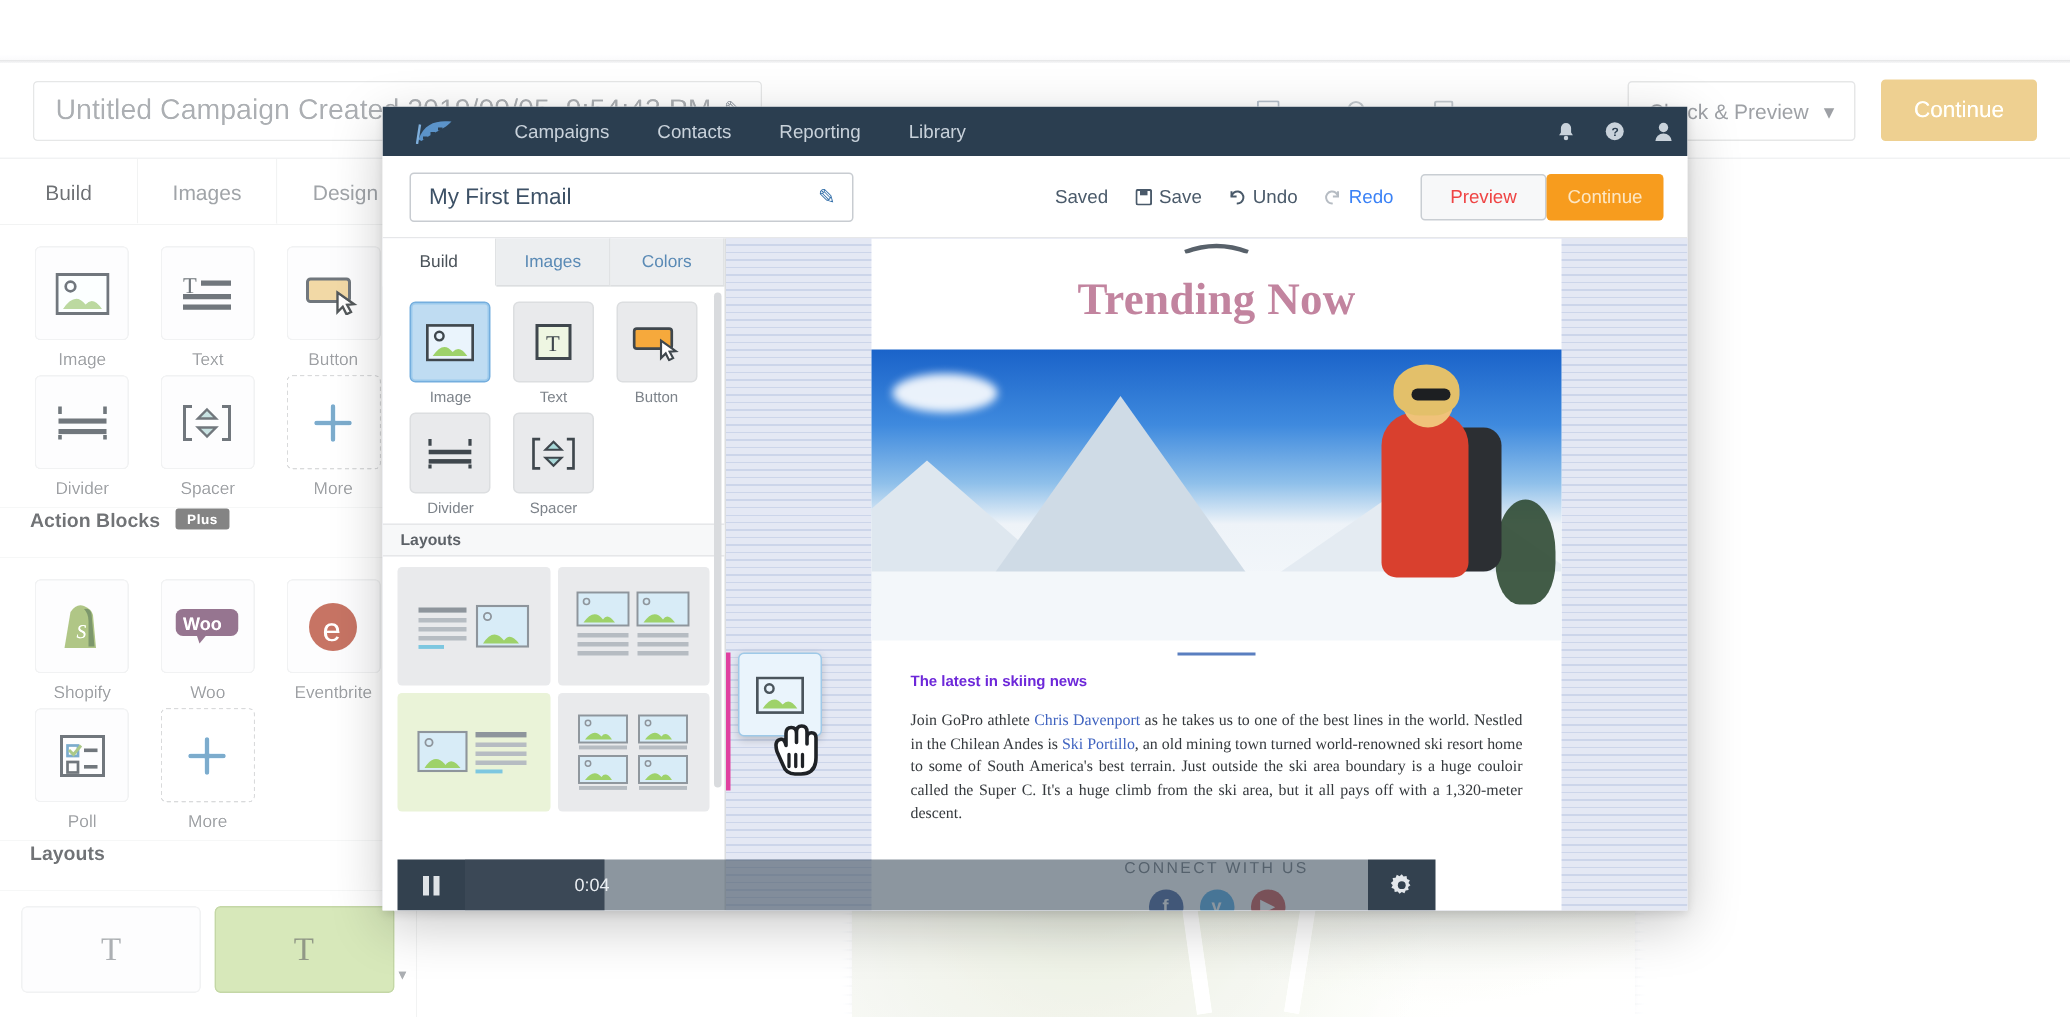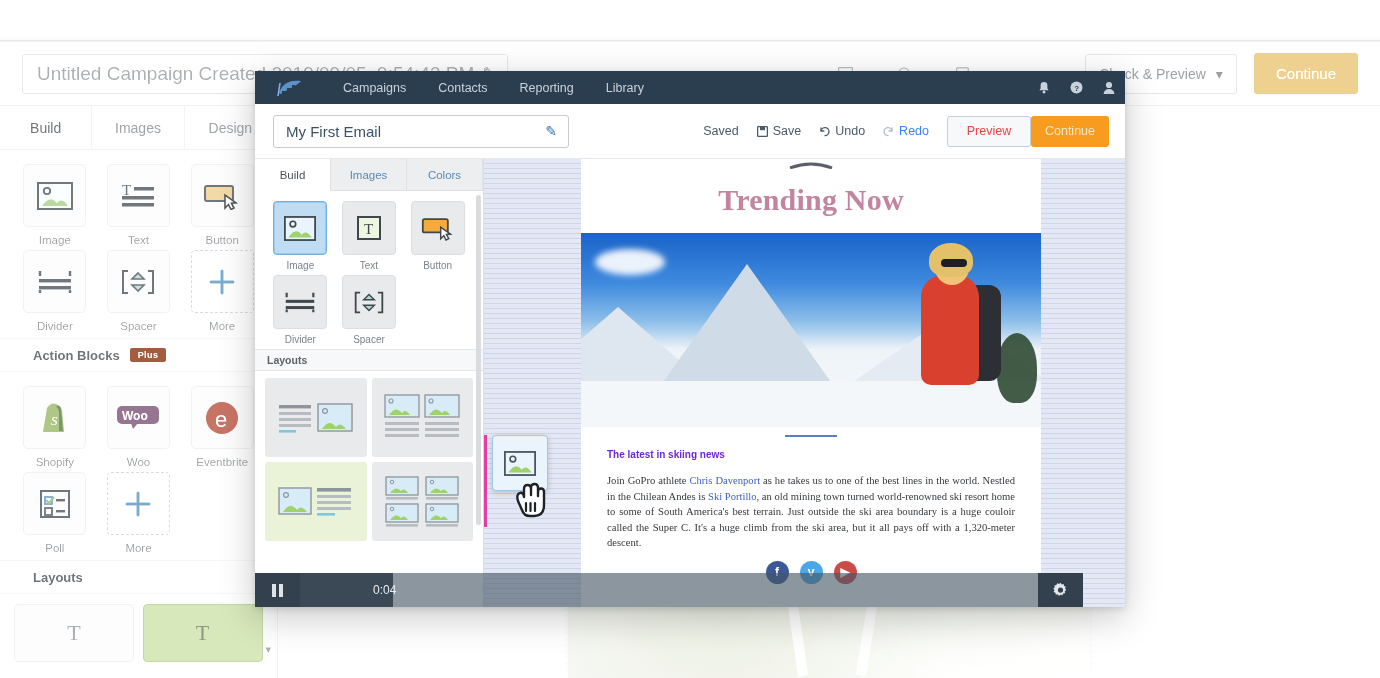--- a/index.html
+++ b/index.html
@@ -57,23 +57,23 @@
   .blockgrid{display:grid;grid-template-columns:repeat(3,1fr);padding:14px 14px 6px 14px;gap:4px 2px;}
   .blockcell{display:flex;flex-direction:column;align-items:center;gap:7px;}
   .blocktile{
     width:63px;height:63px;background:#eeeff0;border:1px solid #e2e3e5;border-radius:4px;
     display:flex;align-items:center;justify-content:center;
   }
   .blocktile.dashed{background:#fff;border:1px dashed #c9cbce;}
   .blocklabel{font-size:11.5px;color:#8c9197;}
   .sect-head{
     height:34px;border-top:1px solid #e8e9ea;border-bottom:1px solid #e8e9ea;background:#fafafa;
-    display:flex;align-items:center;gap:10px;padding:0 33px;font-size:13px;color:#5d6268;font-weight:bold;
-  }
-  .plusbadge{background:#c2410c;color:#fff;font-size:9px;padding:2px 8px;border-radius:2px;font-weight:bold;letter-spacing:.4px;}
+    display:flex;align-items:flex-start;gap:10px;padding:0 20px;font-size:13px;color:#5d6268;font-weight:bold;
+  }
+  .plusbadge{background:#737373;color:#fff;font-size:9px;padding:2px 8px;border-radius:2px;font-weight:bold;letter-spacing:.4px;}
 
   
   #bg-canvas{position:absolute;left:278px;top:106px;width:1102px;height:572px;background:#f4f5f6;overflow:hidden;}
   #bg-canvas .stripes{position:absolute;inset:0;background:repeating-linear-gradient(180deg,#f7f7f8 0px,#f7f7f8 5px,#eef0f1 5px,#eef0f1 6px);opacity:.55;}
   #bg-email{
     position:absolute;left:290px;top:0;width:522px;height:572px;background:#fff;
     box-shadow:0 0 10px rgba(0,0,0,.07);
   }
   #bg-email .photo{
     position:absolute;left:0;bottom:0;width:522px;height:460px;
@@ -196,21 +196,21 @@
   #v-dragghost{
     position:absolute;left:8px;top:276px;width:56px;height:56px;background:#eaf4fc;
     border:1px solid #9ec9e8;border-radius:4px;display:flex;align-items:center;justify-content:center;
     box-shadow:0 2px 6px rgba(0,0,0,.18);z-index:6;
   }
   #v-dragline{position:absolute;left:0;top:276px;width:3px;height:92px;background:#e040a0;z-index:5;}
   #v-cursor{position:absolute;left:28px;top:322px;z-index:7;}
 
   
   #v-controls{
-    position:absolute;left:0;bottom:0;width:828px;height:34px;display:flex;align-items:center;
+    position:absolute;left:10px;bottom:0;width:692px;height:34px;display:flex;align-items:center;
   }
   #v-pause{width:45px;height:34px;background:#33414f;display:flex;align-items:center;justify-content:center;}
   #v-pause i{display:block;width:11px;height:13px;border-left:4px solid #dfe3e7;border-right:4px solid #dfe3e7;}
   #v-track{flex:1;height:34px;background:rgba(70,85,100,.62);display:flex;align-items:center;position:relative;}
   #v-track .elapsed{position:absolute;left:0;top:0;height:34px;width:93px;background:rgba(52,65,79,.92);}
   #v-time{position:relative;z-index:2;margin-left:73px;color:#e9edf1;font-size:12px;}
   #v-gear{width:45px;height:34px;background:#33414f;display:flex;align-items:center;justify-content:center;color:#e3e7eb;font-size:15px;}
 
   svg{display:block;}
 </style>
@@ -635,20 +635,21 @@
             <i></i>
           </div>
 
         <div id="v-article">
           <div id="v-arttitle">The latest in skiing news</div>
           <div id="v-artbody">
             <span>Join GoPro athlete </span><a href="#">Chris Davenport</a><span> as he takes us to one of the best lines in the world. Nestled in the Chilean Andes is </span><a href="#">Ski Portillo</a><span>, an old mining town turned world-renowned ski resort home to some of South America's best terrain. Just outside the ski area boundary is a huge couloir called the Super C. It's a huge climb from the ski area, but it all pays off with a 1,320-meter descent.</span>
           </div>
         </div>
 
+        <div id="v-connect">CONNECT WITH US</div>
         <div id="v-social">
           <div class="sbtn fb">f</div>
           <div class="sbtn tw">ᴠ</div>
           <div class="sbtn yt">▶</div>
         </div>
 
       </div>
 
       <div id="v-dragline"></div>
       <div id="v-dragghost">

